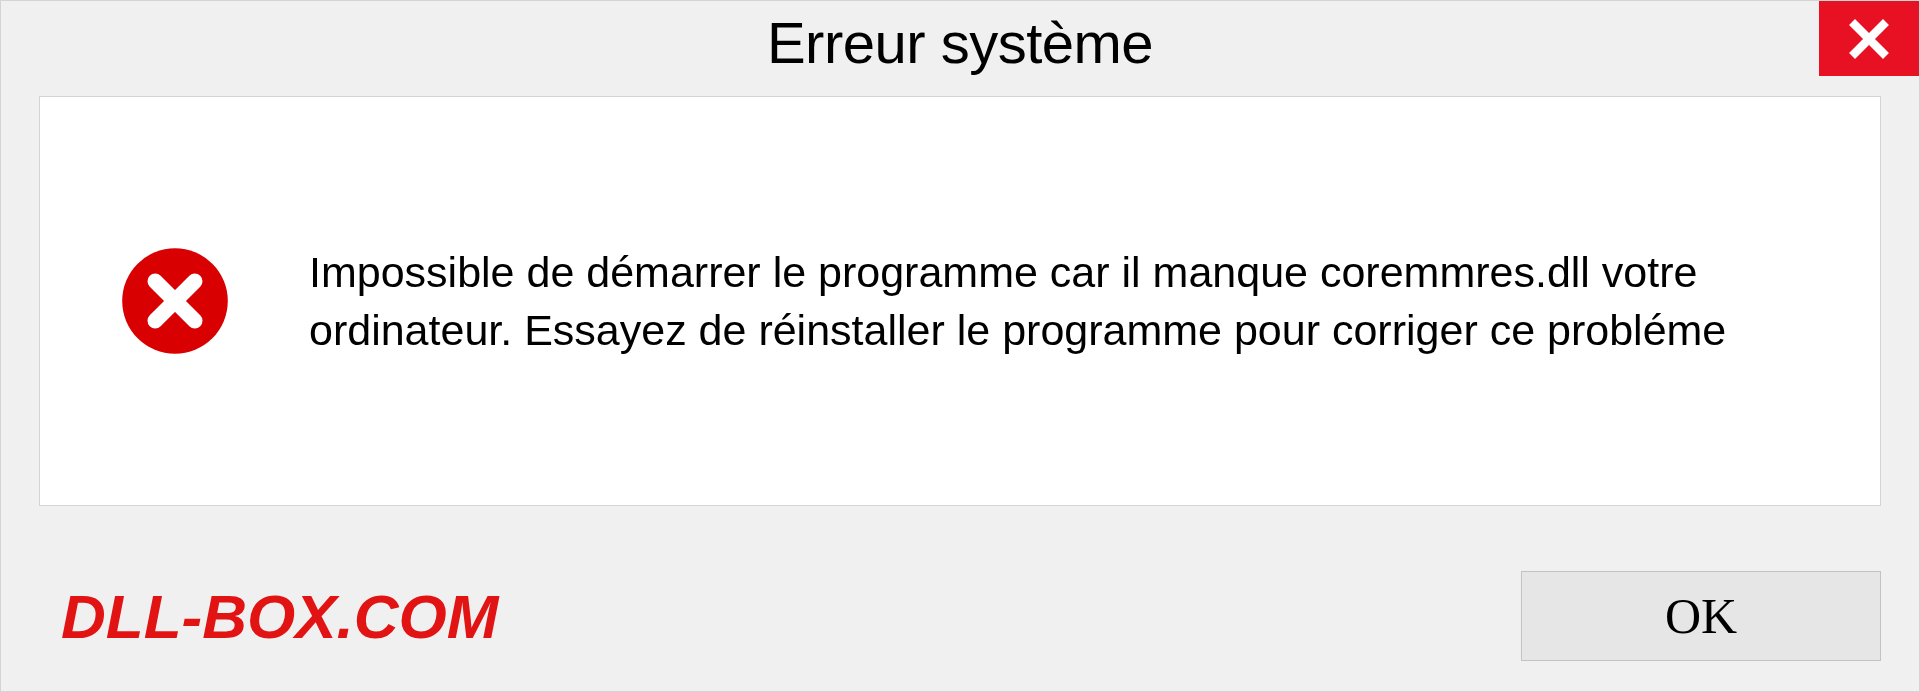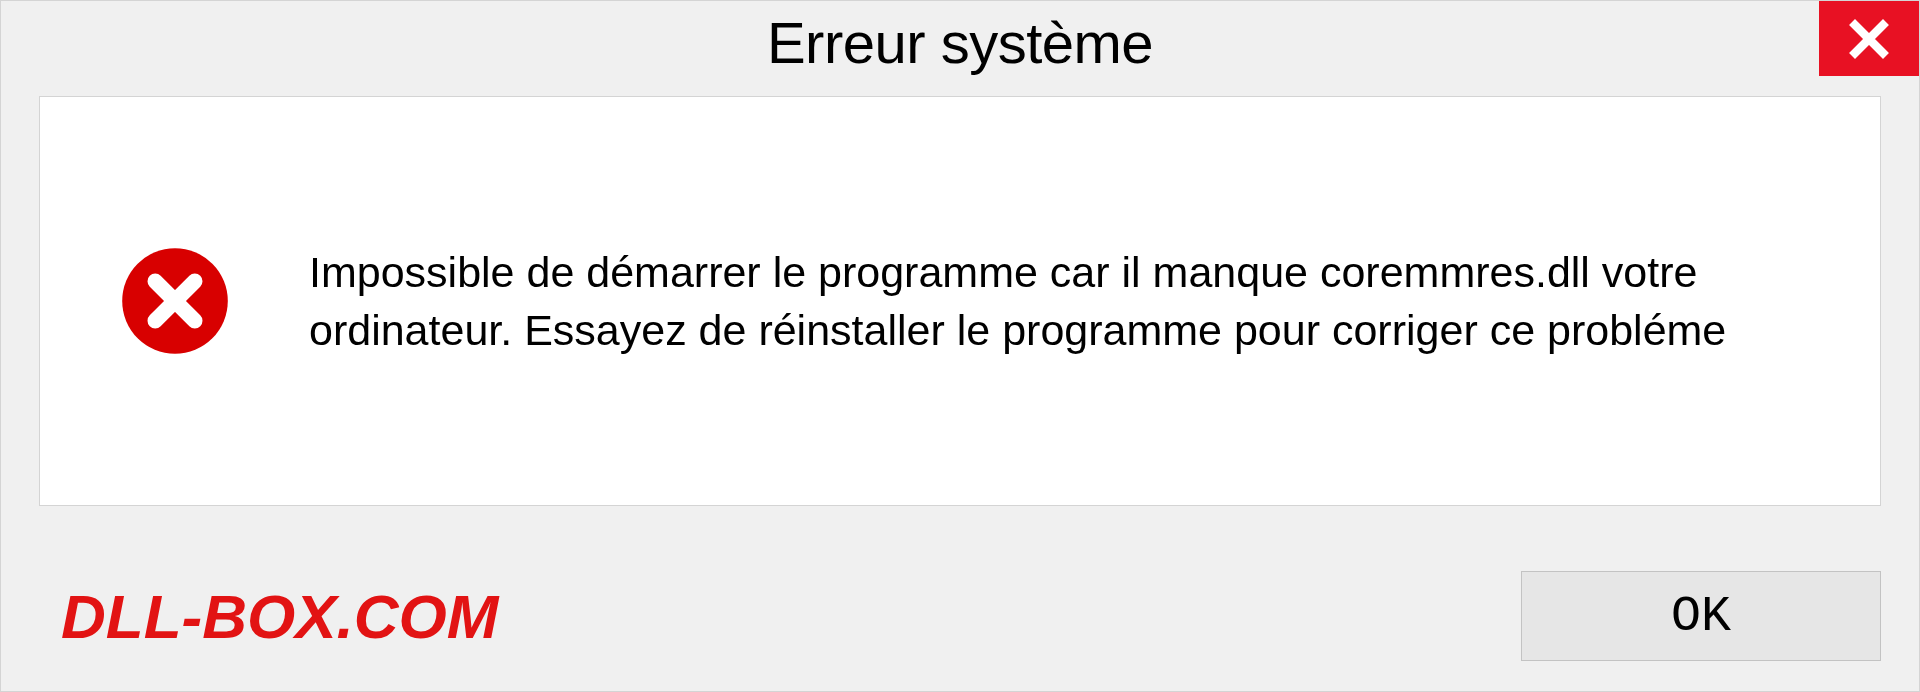--- a/index.html
+++ b/index.html
@@ -96,21 +96,21 @@
       width: 360px;
       height: 90px;
       background: #e6e6e6;
       border: 1px solid #c3c3c3;
       font-size: 50px;
       color: #000;
       display: flex;
       align-items: center;
       justify-content: center;
       cursor: pointer;
-      font-family: Liberation Mono, monospace;
+      font-family: Liberation Serif, serif;
     }
   </style>
 </head>
 <body>
 
 <div class="dialog">
 
   <div class="titlebar">
     <div class="title">Erreur système</div>
     <div class="close-button">

